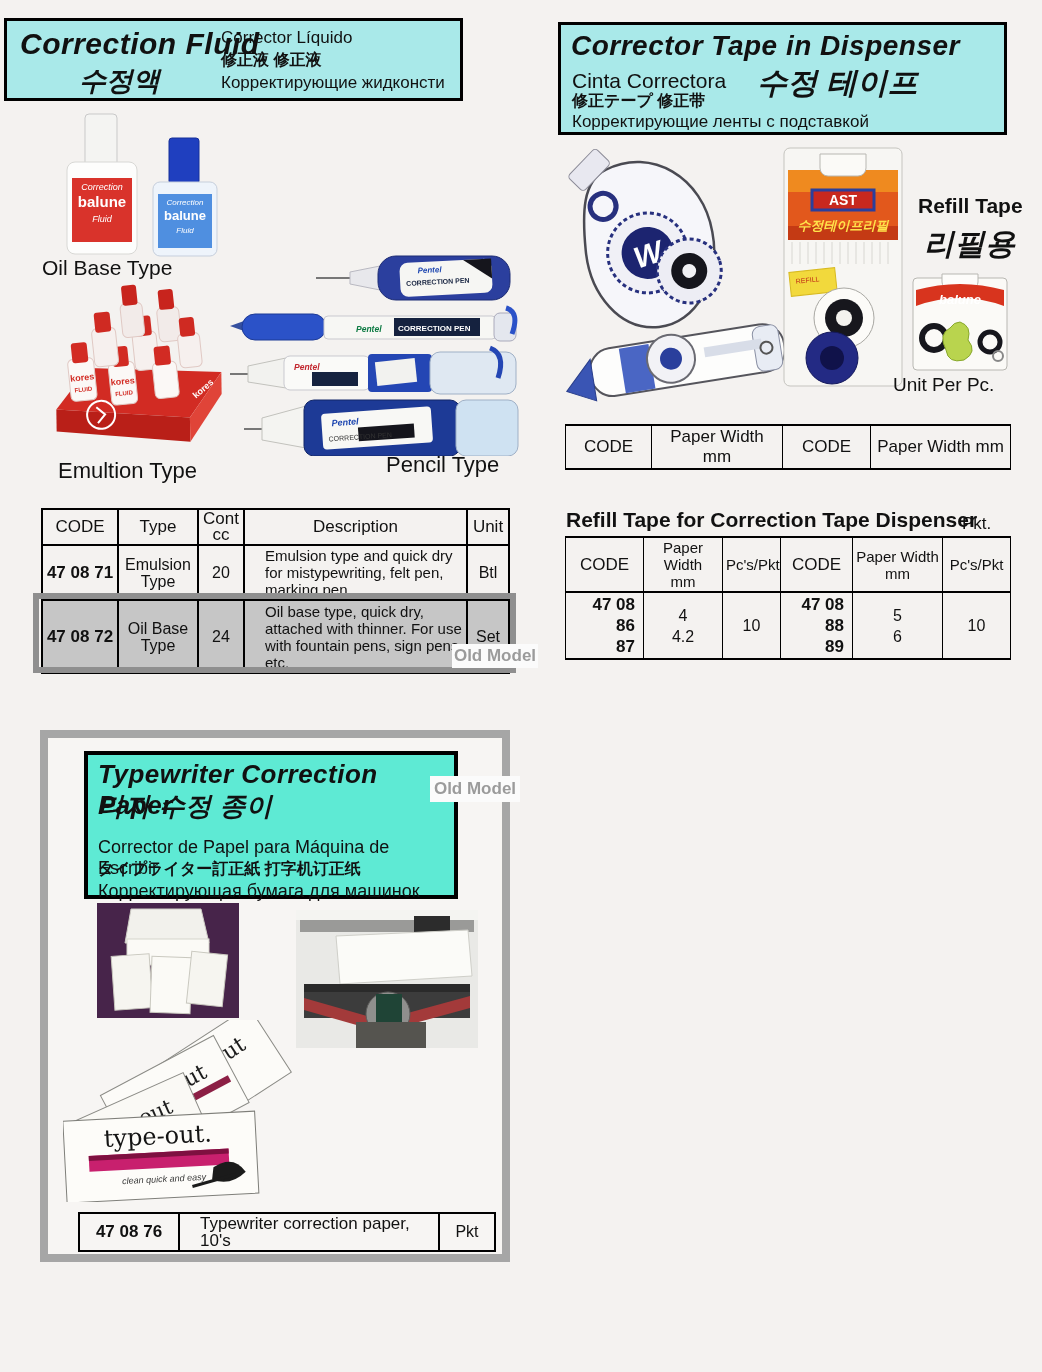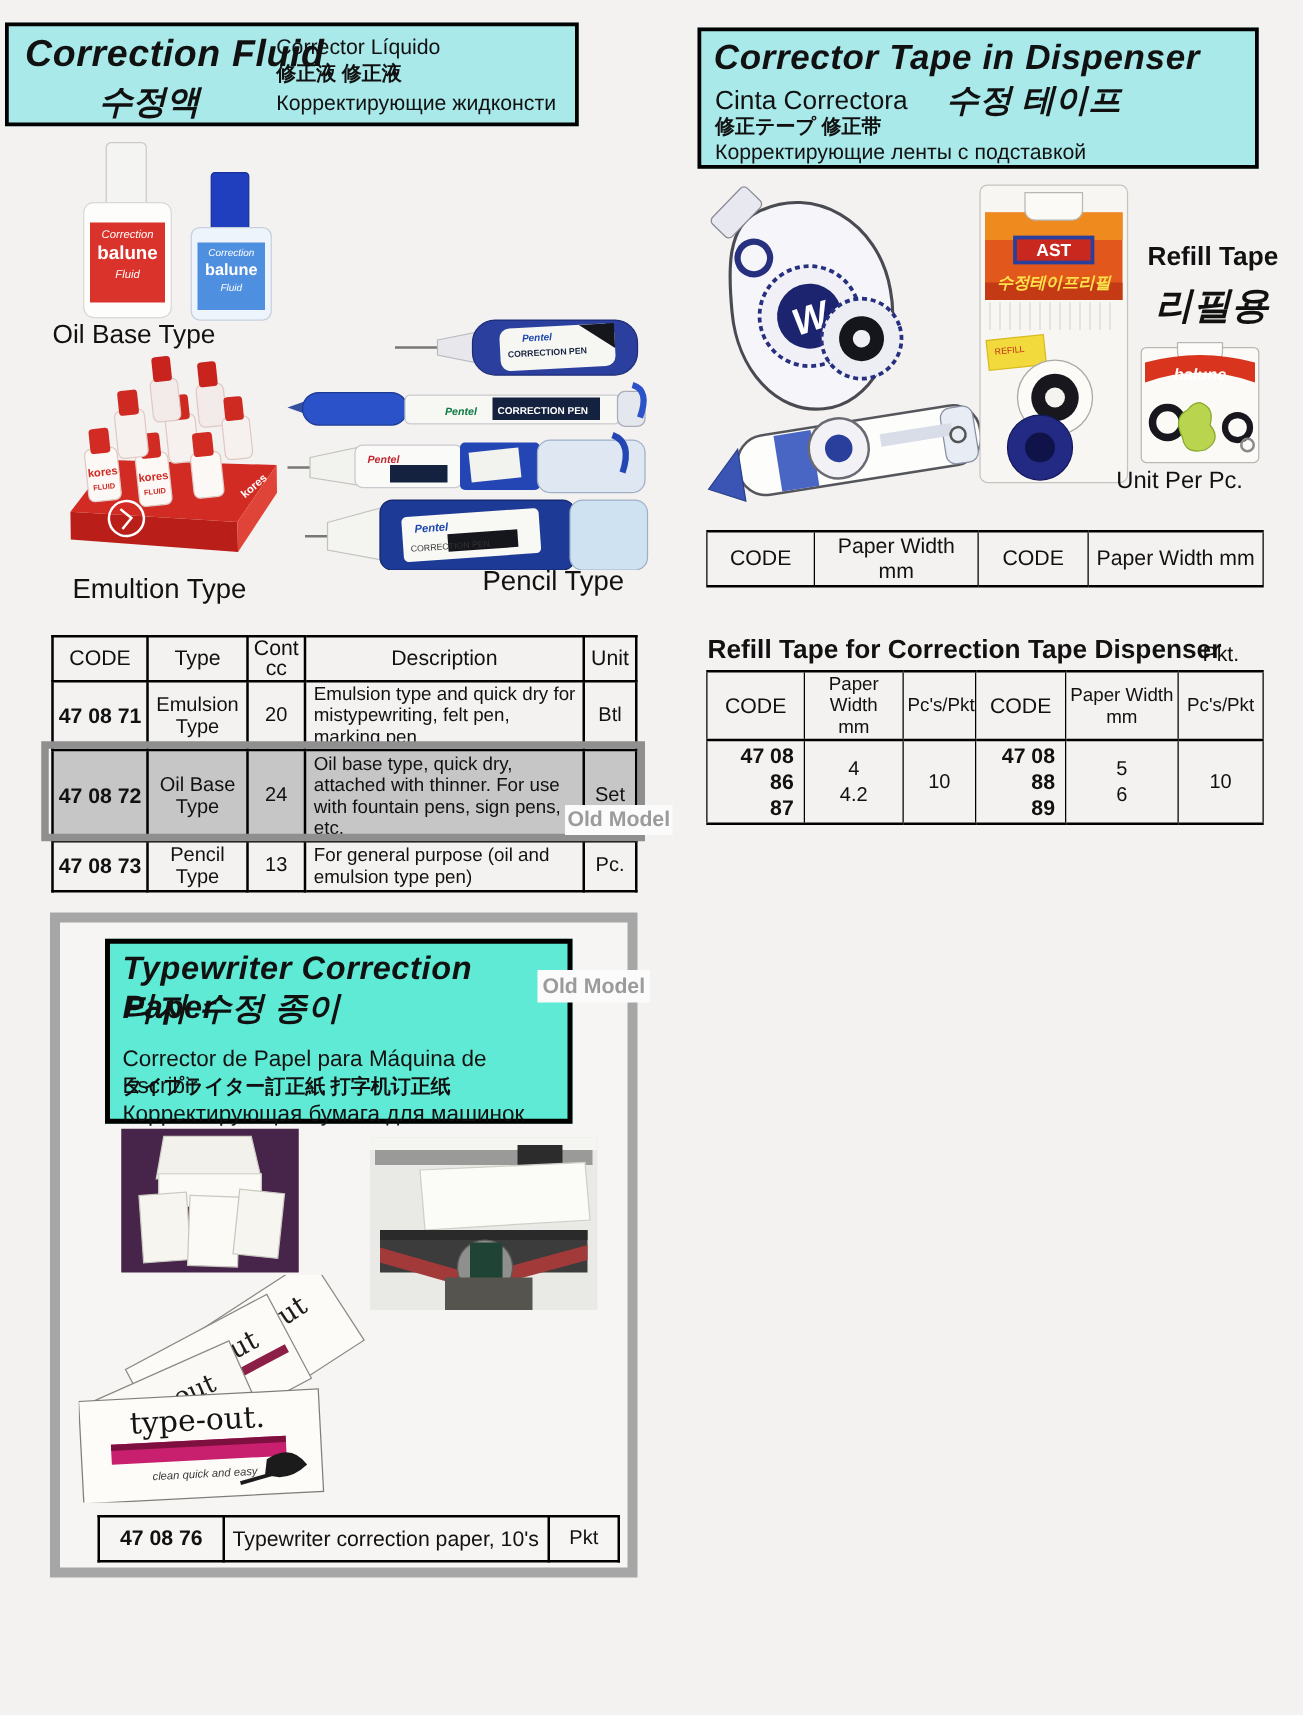--- a/index.html
+++ b/index.html
@@ -17,21 +17,21 @@
   .hdr-box { border:3px solid #000; background:#a9e9e9; }
   .hdr-title { font-weight:bold; font-style:italic; letter-spacing:.5px; }
   .hdr-sub { line-height:23px; }
   .b { font-weight:bold; }
 
   
   table.tbl { border-collapse:collapse; table-layout:fixed; position:absolute; background:transparent; }
   table.tbl th, table.tbl td { border:2px solid #000; text-align:center; vertical-align:middle; font-size:16px; padding:1px 3px; }
   table.tbl th { font-weight:normal; font-size:17px; }
   table.tbl .code { font-weight:bold; font-size:17px; }
-  table.tbl .desc { text-align:left; font-size:15px; line-height:17px; padding-left:6px; }
+  table.tbl .desc { text-align:left; font-size:15px; line-height:17px; padding-left:20px; }
   .pre { white-space:pre-line; }
   table.thin th, table.thin td { border-width:1px; border-color:#000; }
   table.thin tr > th, table.thin tr > td { border-top-width:2px; border-bottom-width:2px; }
   .r { text-align:right !important; padding-right:8px !important; }
 
   .hl-row td { background:#c6c6c6; }
   .hl-frame { border:6px solid #8f8f8f; pointer-events:none; }
   .old-model { background:#fbfbfb; color:#9b9b9b; font-weight:bold; font-size:17px; text-align:center; line-height:24px; z-index:30; }
 
   .caption { font-size:21px; color:#111; }
@@ -195,28 +195,20 @@
     <td class="desc">Emulsion type and quick dry for mistypewriting, felt pen, marking pen</td>
     <td>Btl</td>
   </tr>
   <tr class="hl-row" style="height:73px;">
     <td class="code">47 08 72</td>
     <td class="pre" style="line-height:17px;">Oil Base
 Type</td>
     <td>24</td>
     <td class="desc">Oil base type, quick dry, attached with thinner.  For use with fountain pens, sign pens, etc.</td>
     <td>Set</td>
-  </tr>
-  <tr style="height:40px;">
-    <td class="code">47 08 73</td>
-    <td class="pre" style="line-height:17px;">Pencil
-Type</td>
-    <td>13</td>
-    <td class="desc">For general purpose (oil and emulsion type pen)</td>
-    <td>Pc.</td>
   </tr>
 </tbody>
   </table>
 <div class="abs hl-frame" style="left:33px;top:593px;width:483px;height:80px;"></div>
 <div class="abs old-model" style="left:452px;top:644px;width:86px;height:24px;">Old Model</div>
 
 <div class="abs tw-frame" style="left:40px;top:730px;width:470px;height:532px;overflow:visible;">
   <div class="abs tw-hdr" style="left:36px;top:13px;width:374px;height:148px;">
     <div class="abs hdr-title" style="left:10px;top:4px;font-size:26px;">Typewriter Correction Paper</div>
     <div class="abs hdr-title" style="left:10px;top:34px;font-size:26px;">타자 수정 종이</div>
@@ -295,21 +287,21 @@
       <td class="desc" style="font-size:17px;">Typewriter correction paper, 10's</td>
       <td>Pkt</td>
     </tr>
   </tbody>
     </table>
 </div>
 
 <div class="abs hdr-box" style="left:558px;top:22px;width:449px;height:113px;">
   <div class="abs hdr-title" style="left:10px;top:5px;font-size:28px;">Corrector Tape in Dispenser</div>
   <div class="abs" style="left:11px;top:44px;font-size:21px;">Cinta Correctora</div>
-  <div class="abs hdr-title" style="left:196px;top:38px;font-size:26px;text-align:center;">수정 테이프</div>
+  <div class="abs hdr-title" style="left:196px;top:38px;font-size:30px;text-align:center;">수정 테이프</div>
   <div class="abs b" style="left:11px;top:66px;font-size:16px;">修正テープ      修正带</div>
   <div class="abs" style="left:11px;top:87px;font-size:17px;">Корректирующие ленты с подставкой</div>
 </div>
 
 <div class="abs" style="left:560px;top:140px;width:190px;height:205px;">
   <svg width="190" height="205" viewBox="0 0 190 205">
     <g transform="rotate(-18 95 100)">
       <path d="M70,18 C120,10 160,55 152,110 C146,158 108,192 72,184 C34,176 16,132 26,88 C34,52 44,22 70,18 Z" fill="#f6f6fa" stroke="#4a4a52" stroke-width="2.5"></path>
       <rect x="34" y="2" width="40" height="22" rx="4" fill="#e8e8f0" stroke="#8a8a96" transform="rotate(-28 54 13)"></rect>
       <circle cx="56" cy="52" r="13" fill="none" stroke="#27307e" stroke-width="5"></circle>

